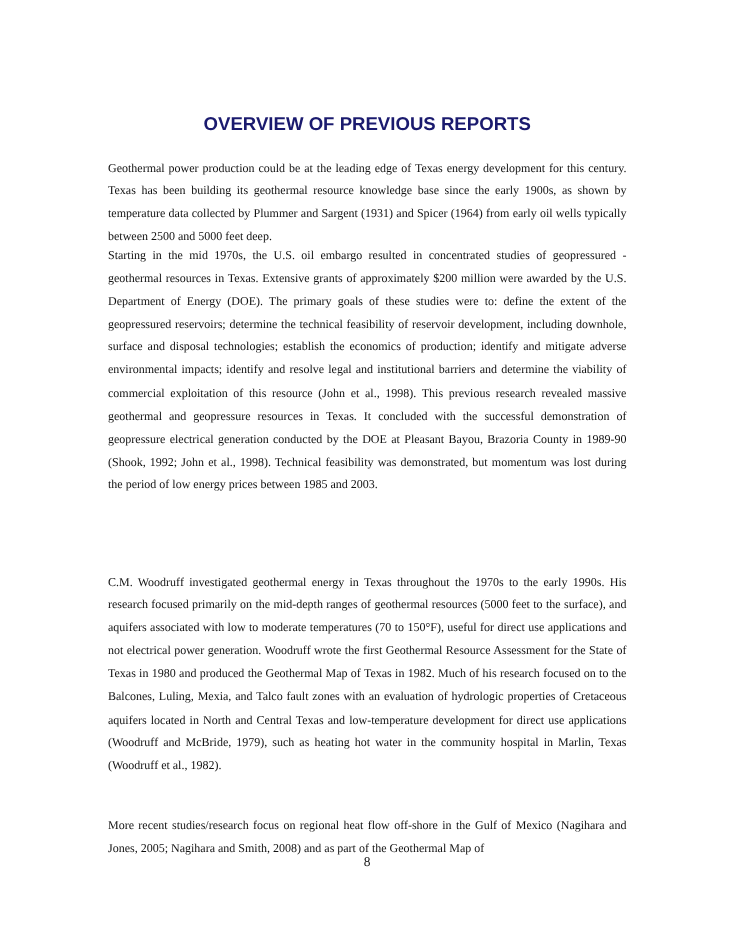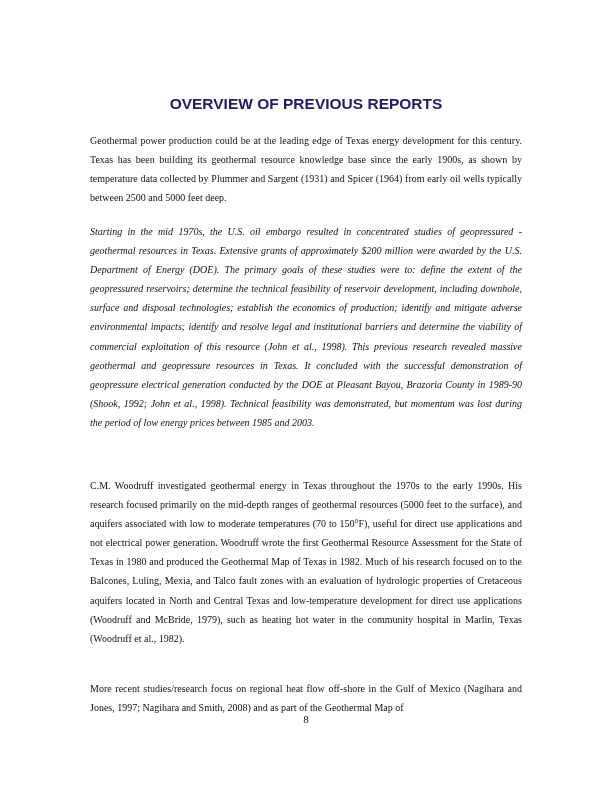--- a/index.html
+++ b/index.html
@@ -9,31 +9,31 @@
       position: absolute; left: 0; top: 95px; width: 612px; text-align: center;
       font-family: "Liberation Sans", sans-serif; font-weight: bold; font-size: 15.5px;
       color: #1a1a6e; letter-spacing: 0px;
     }
     .para {
       position: absolute; left: 90px; width: 432px;
       font-family: "Liberation Serif", serif; font-size: 10px; line-height: 19.1px;
       color: #111; text-align: justify; margin: 0;
     }
     #p1 { top: 131px; }
-    #p2 { top: 222px; font-style: italic; }
+    #p2 { top: 204px; }
     #p3 { top: 476px; }
     #p4 { top: 679px; }
     .pagenum {
       position: absolute; left: 0; top: 713px; width: 612px; text-align: center;
       font-family: "Liberation Serif", serif; font-size: 11.2px; color: #111;
     }
   </style>
 </head>
 <body>
 
 <div class="page">
   <div class="title">OVERVIEW OF PREVIOUS REPORTS</div>
   <p class="para" id="p1">Geothermal power production could be at the leading edge of Texas energy development for this century. Texas has been building its geothermal resource knowledge base since the early 1900s, as shown by temperature data collected by Plummer and Sargent (1931) and Spicer (1964) from early oil wells typically between 2500 and 5000 feet deep.</p>
   <p class="para" id="p2">Starting in the mid 1970s, the U.S. oil embargo resulted in concentrated studies of geopressured - geothermal resources in Texas.  Extensive grants of approximately $200 million were awarded by the U.S. Department of Energy (DOE).  The primary goals of these studies were to: define the extent of the geopressured reservoirs; determine the technical feasibility of reservoir development, including downhole, surface and disposal technologies; establish the economics of production; identify and mitigate adverse environmental impacts; identify and resolve legal and institutional barriers and determine the viability of commercial exploitation of this resource (John et al., 1998).  This previous research revealed massive geothermal and geopressure resources in Texas.  It concluded with the successful demonstration of geopressure electrical generation conducted by the DOE at Pleasant Bayou, Brazoria County in 1989-90 (Shook, 1992; John et al., 1998).  Technical feasibility was demonstrated, but momentum was lost during the period of low energy prices between 1985 and 2003.</p>
   <p class="para" id="p3">C.M. Woodruff investigated geothermal energy in Texas throughout the 1970s to the early 1990s. His research focused primarily on the mid-depth ranges of geothermal resources (5000 feet to the surface), and aquifers associated with low to moderate temperatures (70 to 150°F),  useful for direct use applications and not electrical power generation.  Woodruff wrote the first Geothermal Resource Assessment for the State of Texas in 1980 and produced the Geothermal Map of Texas in 1982.  Much of his research focused on to the Balcones, Luling, Mexia, and Talco fault zones with an evaluation of hydrologic properties of Cretaceous aquifers located in North and Central Texas and low-temperature development for direct use applications (Woodruff and McBride, 1979), such as heating hot water in the community hospital in Marlin, Texas (Woodruff et al., 1982).</p>
-  <p class="para" id="p4">More recent studies/research focus on regional heat flow off-shore in the Gulf of Mexico (Nagihara and Jones, 1997; Nagihara and Smith, 2008) and as part of the Geothermal Map of</p>
+  <p class="para" id="p4">More recent studies/research focus on regional heat flow off-shore in the Gulf of Mexico (Nagihara and Jones, 2005; Nagihara and Smith, 2008) and as part of the Geothermal Map of</p>
   <div class="pagenum">8</div>
 </div>
 
 </body></html>

